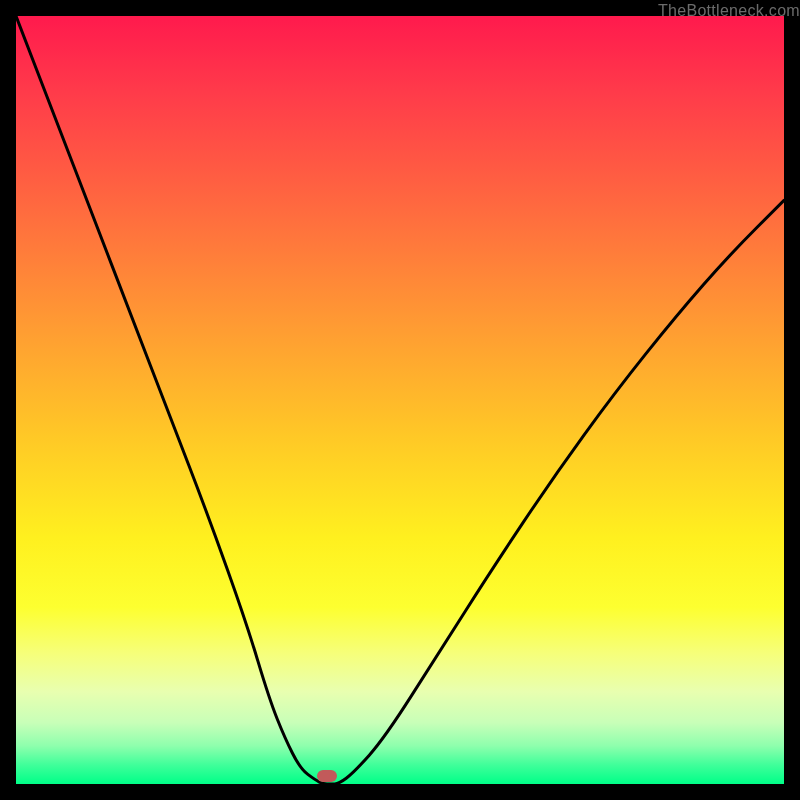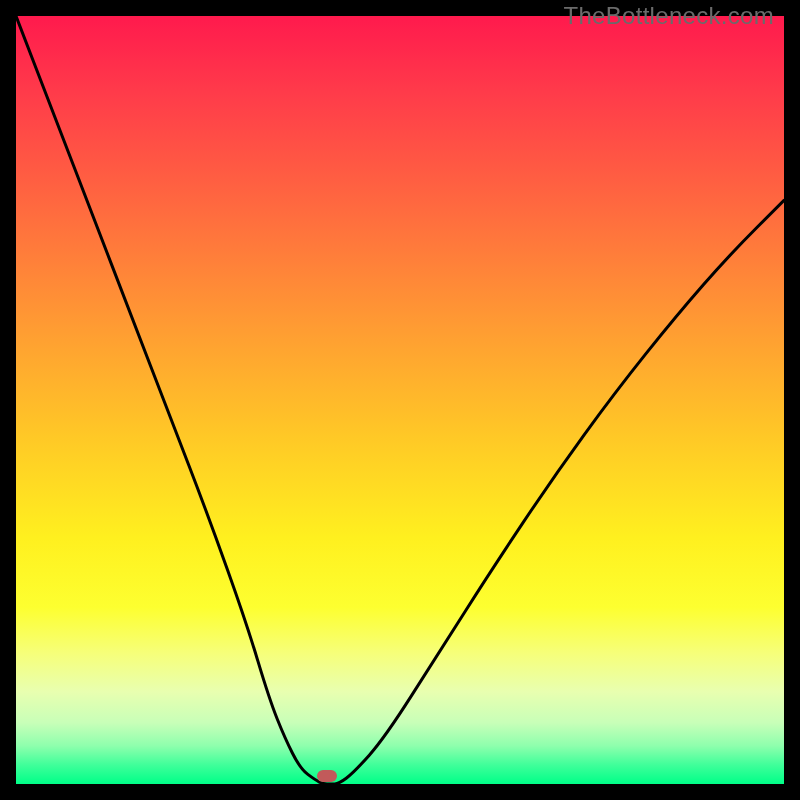--- a/index.html
+++ b/index.html
@@ -29,23 +29,23 @@
       #e8ffb0 88%,
       #c8ffb8 92%,
       #8fffad 95%,
       #40ff9a 97.5%,
       #00ff88 100%
     );
   }
   .watermark {
     position: absolute;
     top: 2px;
-    right: 26px;
+    right: 0;
     color: #6b6b6b;
-    font-size: 24px;
+    font-size: 16px;
     font-weight: 500;
     letter-spacing: 0.3px;
     z-index: 10;
   }
   svg.curve {
     position: absolute;
     left: 0;
     top: 0;
     width: 768px;
     height: 768px;

